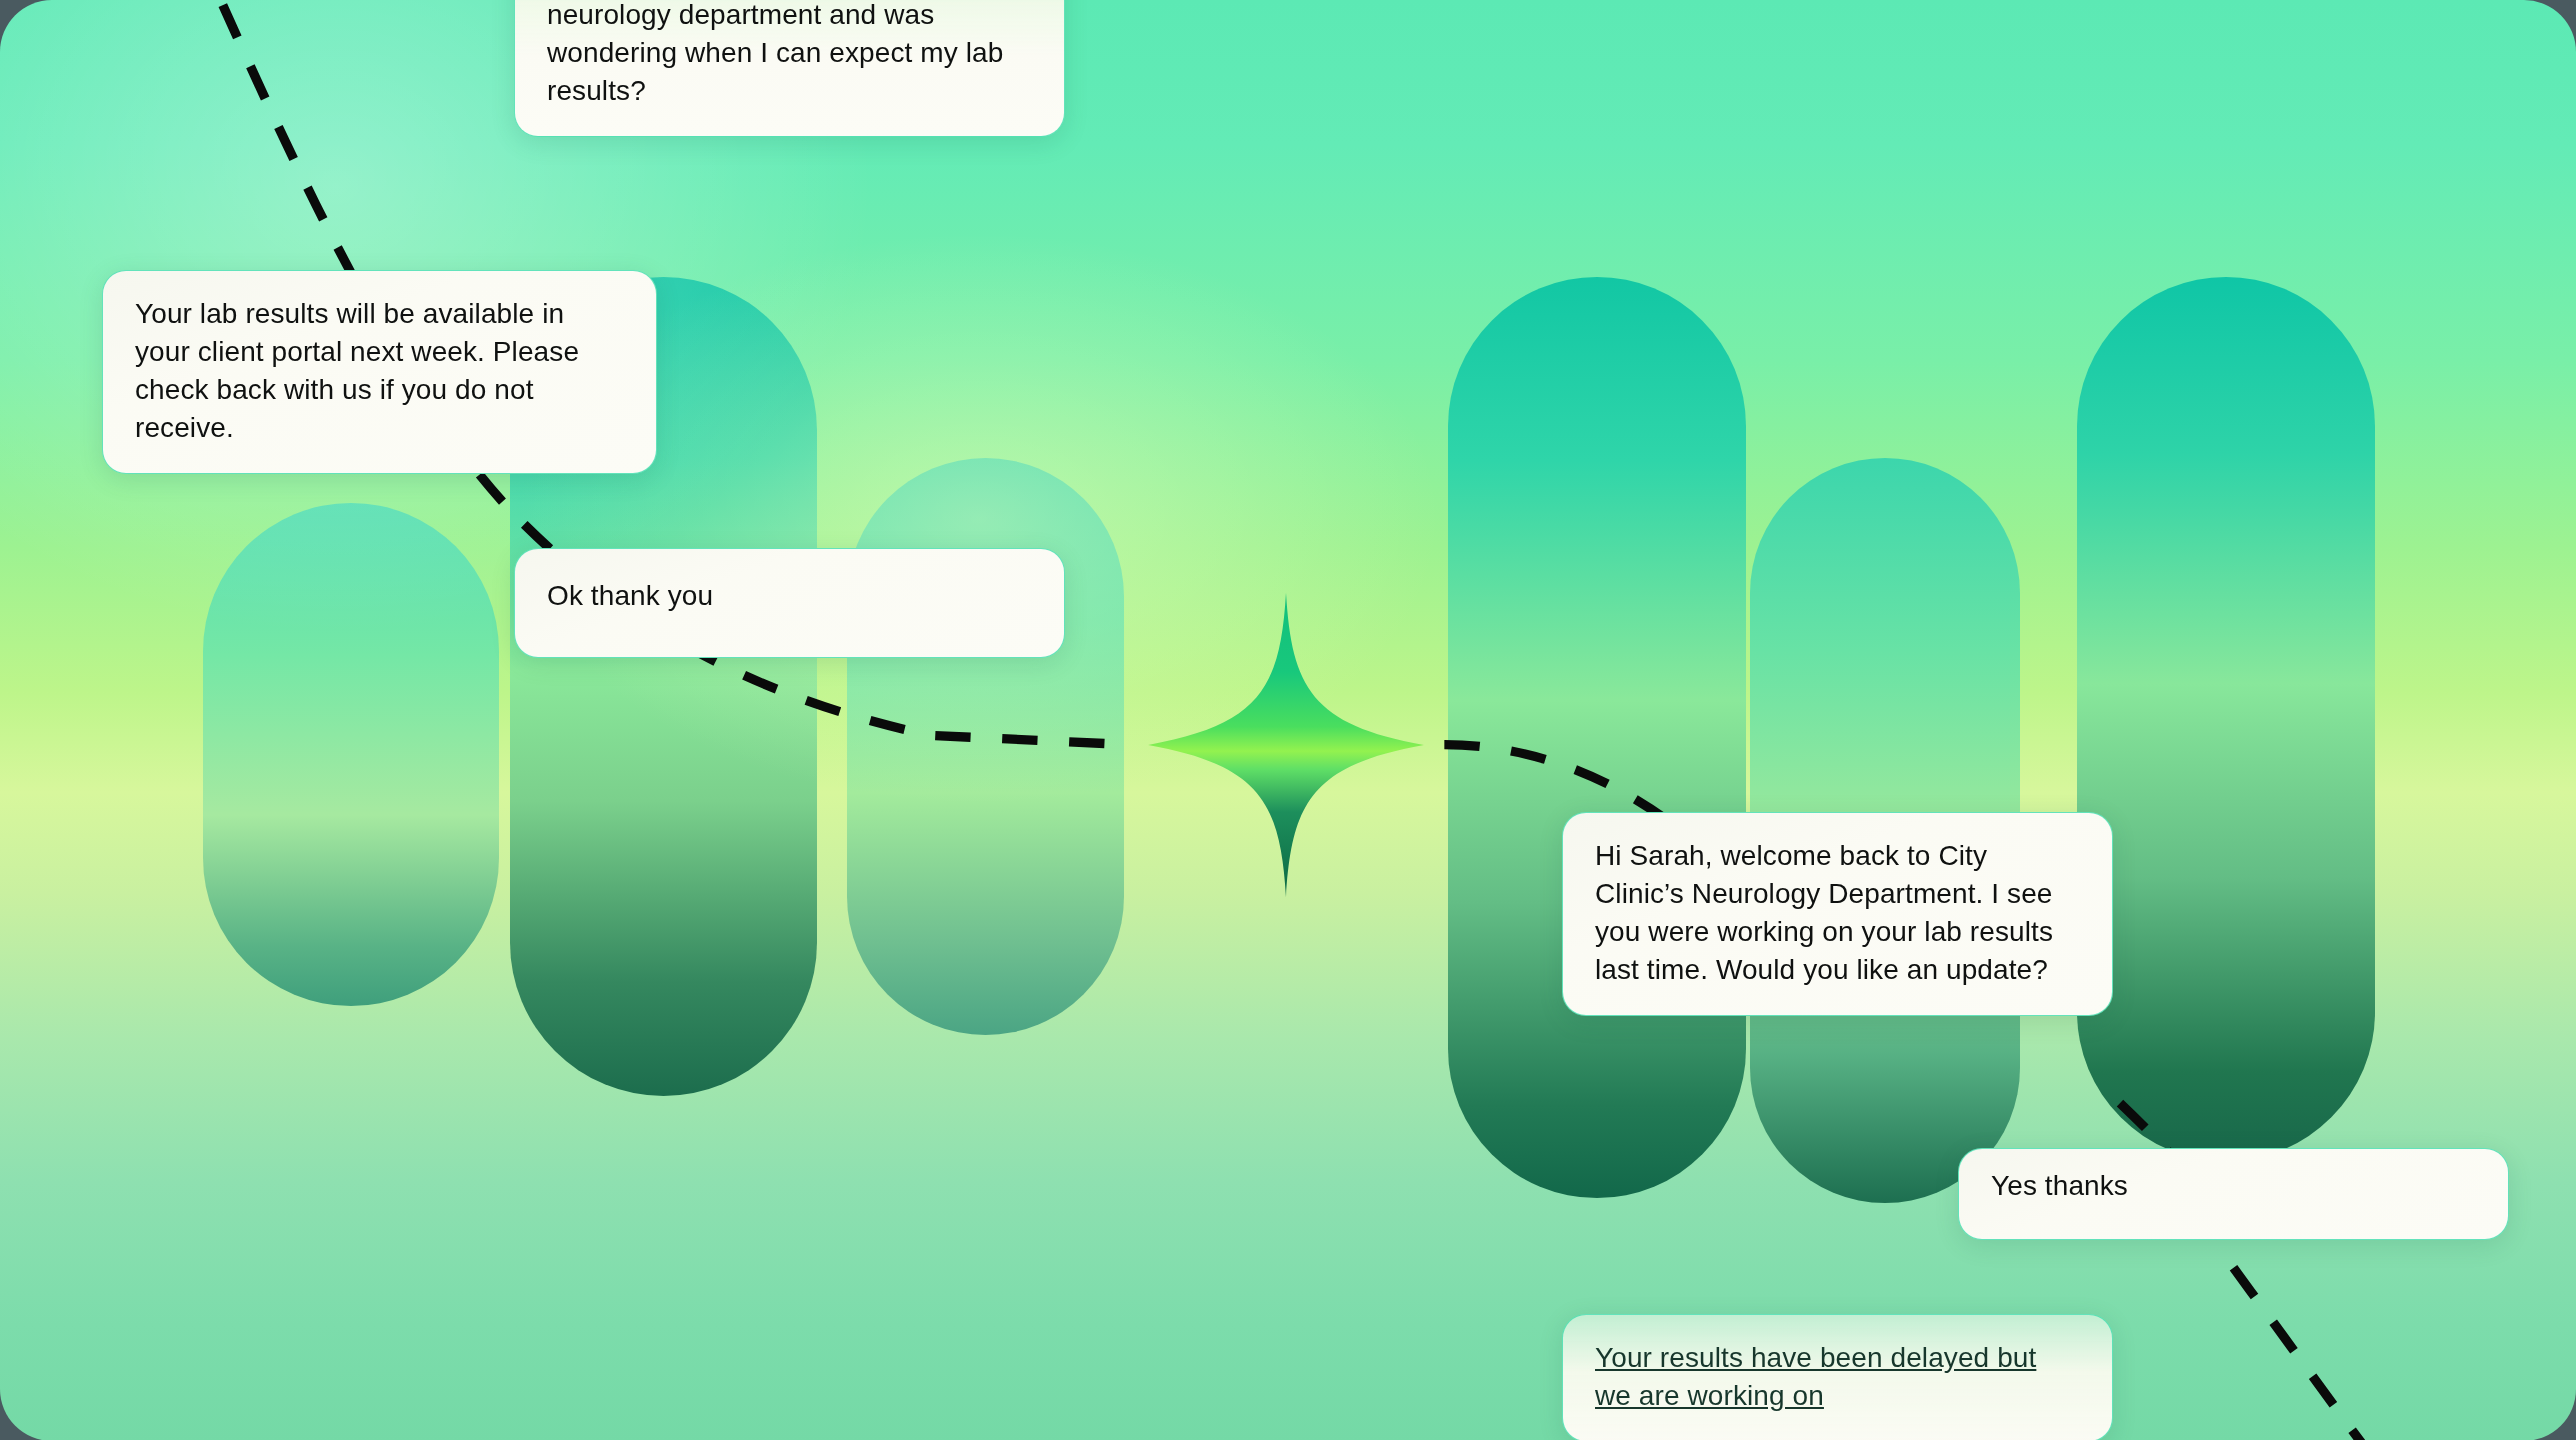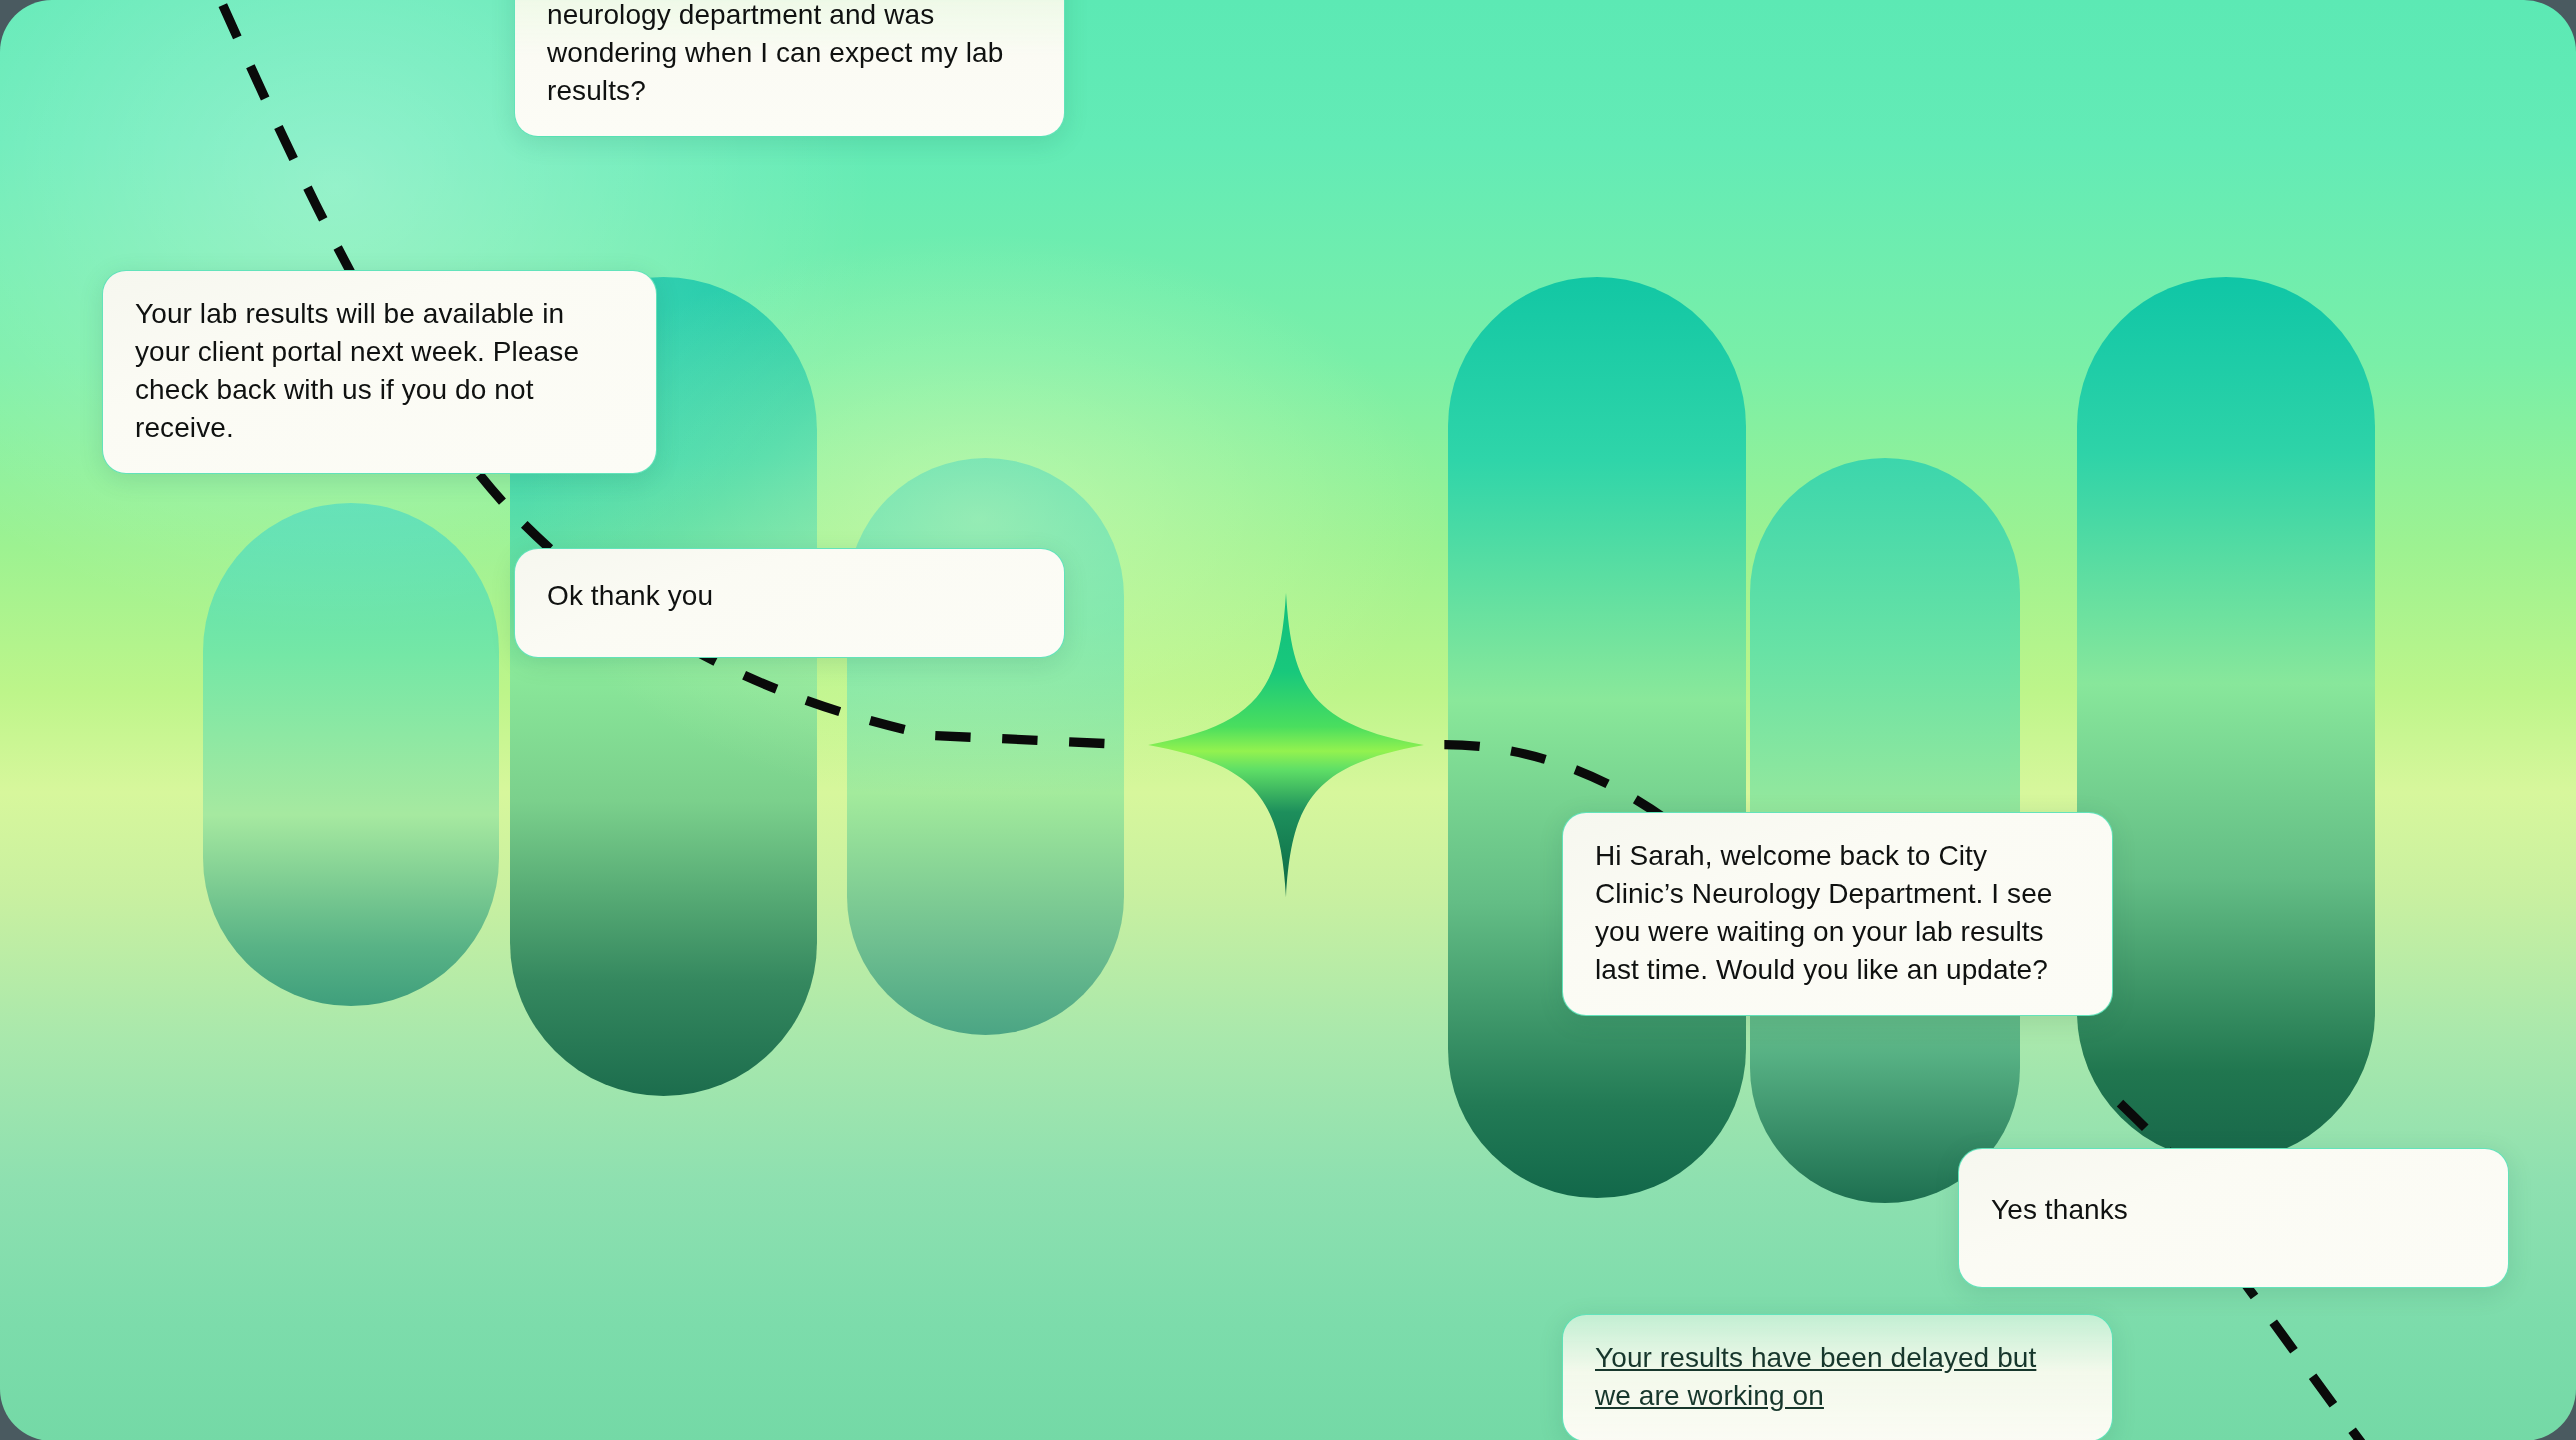--- a/index.html
+++ b/index.html
@@ -100,21 +100,21 @@
     letter-spacing: 0.1px;
     padding: 24px 32px 26px 32px;
   }
   .bubble .txt { display: block; }
 
   
   #bubble-intro   { left: 514px;  top: -67px;  width: 551px; }
   #bubble-labinfo { left: 86px;   top: 270px;  width: 555px; margin-left: 16px; }
   #bubble-ok      { left: 514px;  top: 548px;  width: 551px; height: 110px; display:flex; align-items:center; padding-top:0; padding-bottom:14px; }
   #bubble-welcome { left: 1562px; top: 812px;  width: 551px; }
-  #bubble-yes     { left: 1958px; top: 1148px; width: 551px; height: 140px; display:flex; align-items:center; padding-top:0; padding-bottom:16px;text-align:center; }
+  #bubble-yes     { left: 1958px; top: 1148px; width: 551px; height: 92px; display:flex; align-items:center; padding-top:0; padding-bottom:16px;text-align:center; }
   #bubble-delayed { left: 1562px; top: 1314px; width: 551px; }
 
   
   #bubble-intro { background: linear-gradient(to bottom, rgba(212,248,226,0.55) 0%, rgba(247,250,235,0.95) 34%, #fbfbf4 60%, #fcfcf6 100%); border-top-color: transparent; }
   #bubble-intro .txt { color: #0f1110; }
 
   #bubble-delayed { background: linear-gradient(to bottom, rgba(222,246,226,0.72) 0%, rgba(248,250,238,0.96) 45%, #fbfbf4 100%); }
   #bubble-delayed .txt { color: #17372c; text-decoration: underline; }
 </style>
 </head>
@@ -176,21 +176,21 @@
 
   <div class="bubble" id="bubble-labinfo">
     <span class="txt">Your lab results will be available in your client portal next week. Please check back with us if you do not receive.</span>
   </div>
 
   <div class="bubble" id="bubble-ok">
     <span class="txt">Ok thank you</span>
   </div>
 
   <div class="bubble" id="bubble-welcome">
-    <span class="txt">Hi Sarah, welcome back to City Clinic’s Neurology Department. I see you were waiting on your lab results last time. Would you like an update?</span>
+    <span class="txt">Hi Sarah, welcome back to City Clinic’s Neurology Department. I see you were working on your lab results last time. Would you like an update?</span>
   </div>
 
   <div class="bubble" id="bubble-yes">
     <span class="txt">Yes thanks</span>
   </div>
 
   <div class="bubble" id="bubble-delayed">
     <span class="txt">Your results have been delayed but we are working on</span>
   </div>
 

